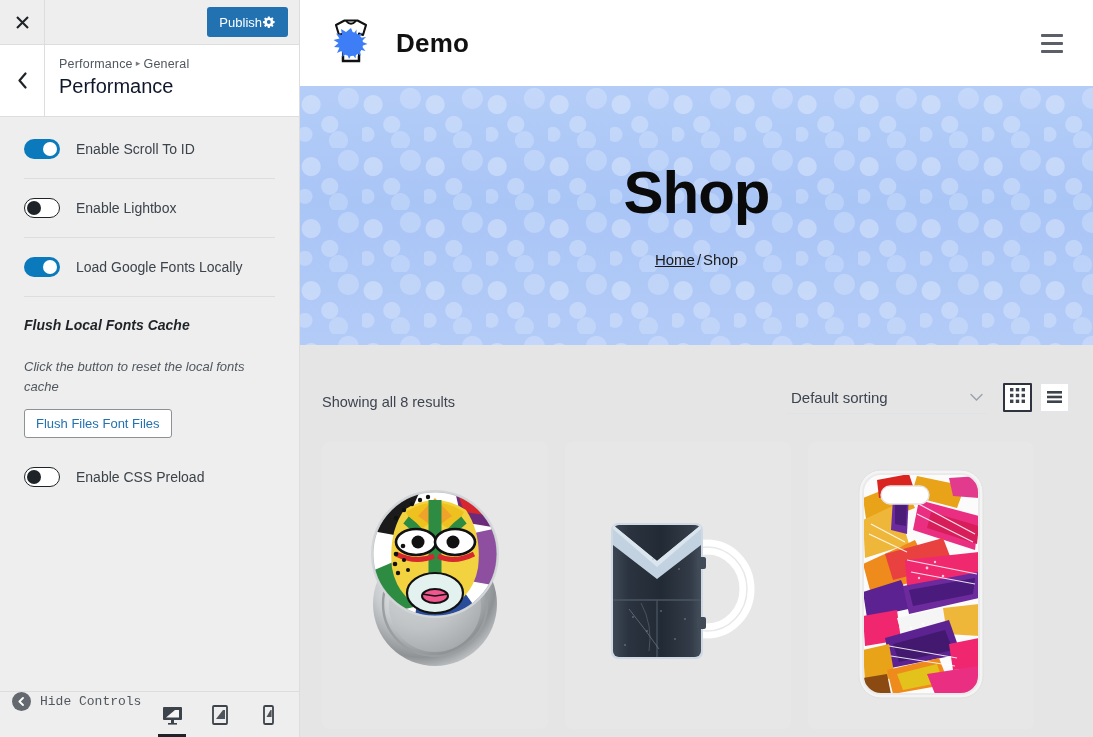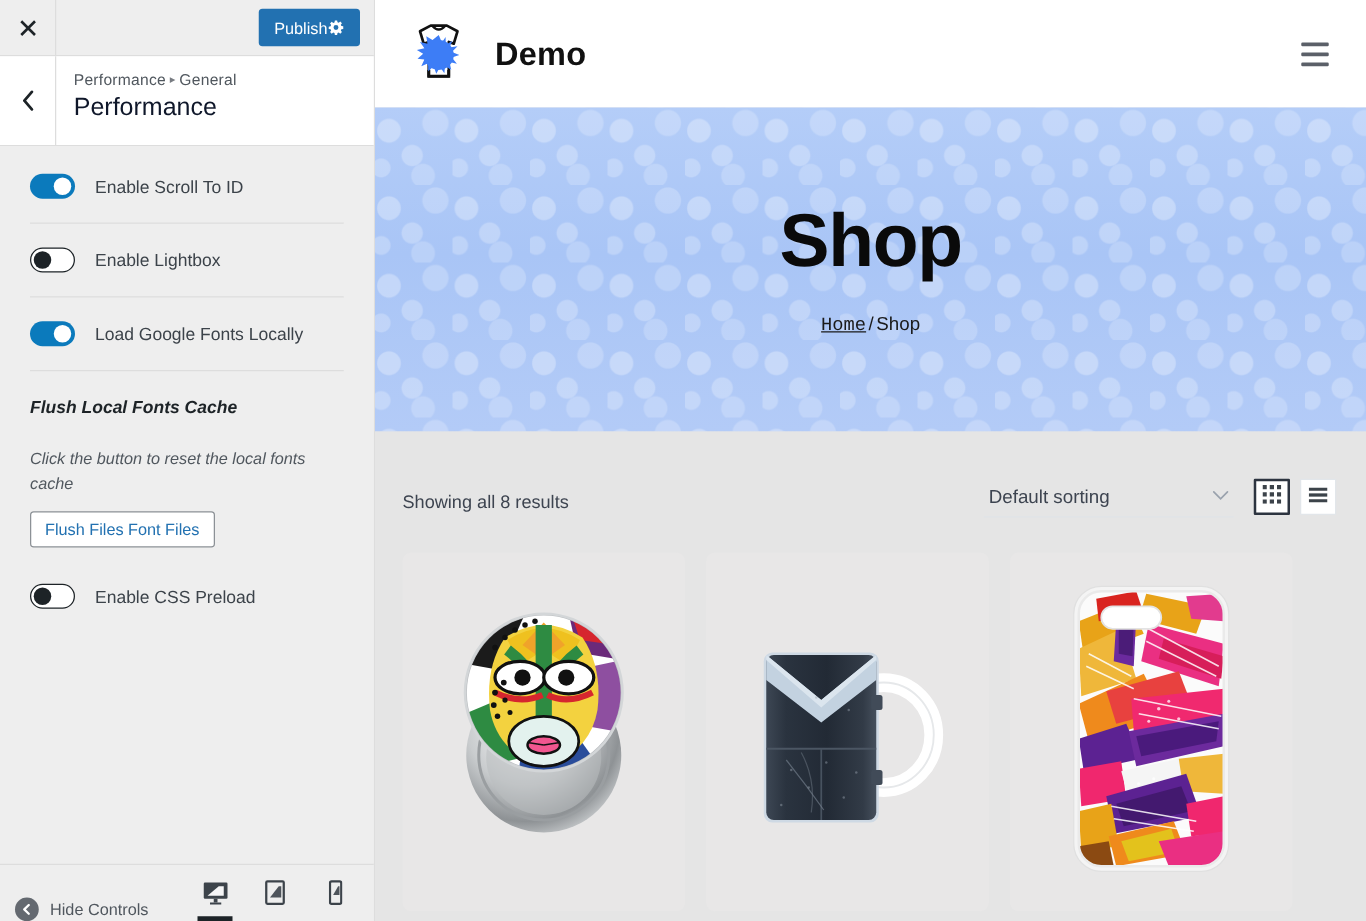--- a/index.html
+++ b/index.html
@@ -106,23 +106,24 @@
     color: #2271b1;
     font-size: 13px;
     padding: 6px 11px;
     cursor: pointer;
   }
   .cz-row.nb { border-bottom: none; padding-top: 23px; }
 
   .cz-footer {
     flex: 0 0 46px; height: 46px;
     background: #eee; border-top: 1px solid #ddd;
-    display: flex; align-items: flex-end;
+    display: flex; align-items: flex-start;
     padding: 0 10px 0 12px;
     position: relative;
+    font-family: Liberation Mono, monospace;
   }
   .cz-hide {
     display: flex; align-items: center; gap: 9px;
     font-size: 13px; color: #50575e; cursor: pointer;
   }
   .cz-hide-circle {
     width: 19px; height: 19px; border-radius: 50%;
     background: #646970;
     display: flex; align-items: center; justify-content: center;
   }
@@ -170,21 +171,21 @@
     display: flex; flex-direction: column;
     align-items: center; justify-content: center;
     position: relative;
   }
   .hero-title {
     font-size: 60px; font-weight: 800; color: #0a0a0a;
     letter-spacing: -1px; line-height: 1;
     margin-bottom: 28px;
   }
   .hero-crumb { font-size: 15px; color: #1a1a1a; }
-  .hero-crumb a { color: #1a1a1a; text-decoration: underline; font-family: Liberation Mono, monospace; }
+  .hero-crumb a { color: #1a1a1a; text-decoration: underline; }
   .hero-crumb .sl { margin: 0 2px; }
 
   .shop-bar {
     display: flex; align-items: flex-end;
     padding: 38px 24px 0 22px;
     gap: 16px;
   }
   .results { font-size: 14.5px; color: #3d4450; padding-bottom: 4px; }
   .sorting {
     margin-left: auto;

